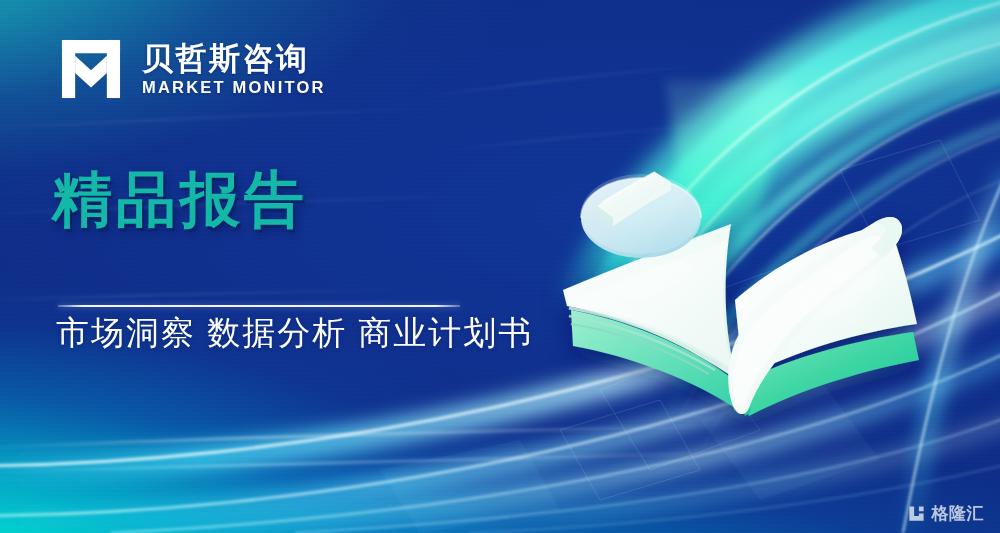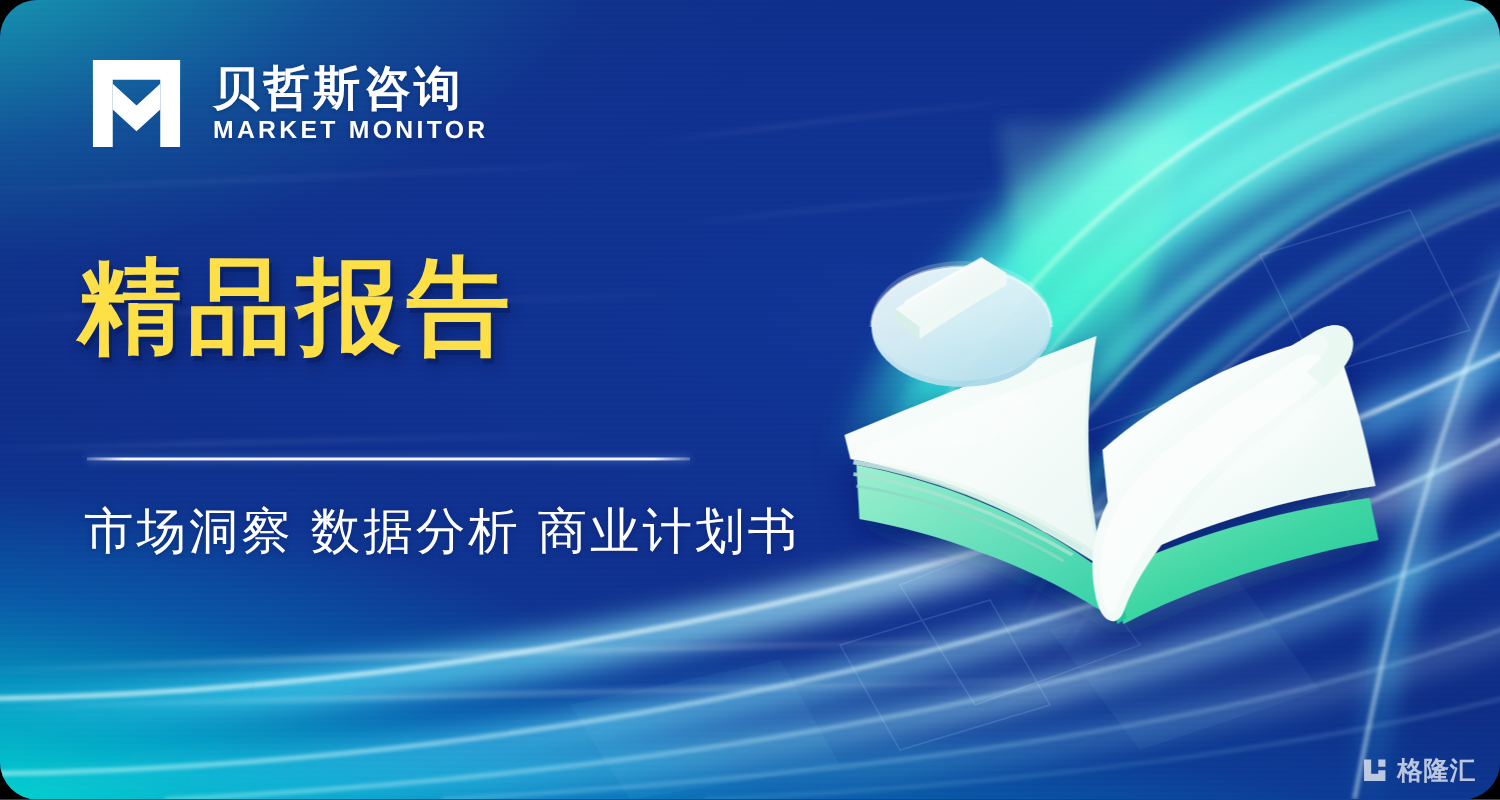--- a/index.html
+++ b/index.html
@@ -9,21 +9,20 @@
     background: #000;
   }
   #stage {
     position: relative;
     width: 1000px;
     height: 533px;
     overflow: hidden;
     font-family: "Liberation Sans", "DejaVu Sans", sans-serif;
     background: #0d2f8a;
     user-select: none;
-    border-radius: 25px;
   }
 
   
   .bg-layer {
     position: absolute;
     inset: 0;
     pointer-events: none;
   }
 
   
@@ -107,22 +106,22 @@
     line-height: 1;
     white-space: nowrap;
     text-shadow: 0 1px 3px rgba(0,20,70,.35);
   }
 
   
   #headline {
     position: absolute;
     left: 52px;
     top: 168px;
-    color: #fde047;
-    font-size: 69px;
+    color: #14b8a6;
+    font-size: 60px;
     font-weight: 700;
     letter-spacing: 4px;
     line-height: 1.07;
     white-space: nowrap;
     text-shadow:
        2px 3px 0 rgba(8,30,96,.55),
        3px 5px 10px rgba(4,18,70,.45);
   }
 
   
@@ -137,21 +136,21 @@
         rgba(255,255,255,.95) 6%,
         rgba(255,255,255,.95) 94%,
         rgba(255,255,255,.30) 100%);
     box-shadow: 0 0 6px rgba(180,225,255,.45);
   }
 
   
   #subtitle {
     position: absolute;
     left: 56px;
-    top: 333px;
+    top: 312px;
     color: #ffffff;
     font-size: 33px;
     font-weight: 400;
     letter-spacing: 2px;
     line-height: 1.3;
     white-space: nowrap;
     text-shadow: 0 1px 4px rgba(6,26,88,.45);
   }
 
   

